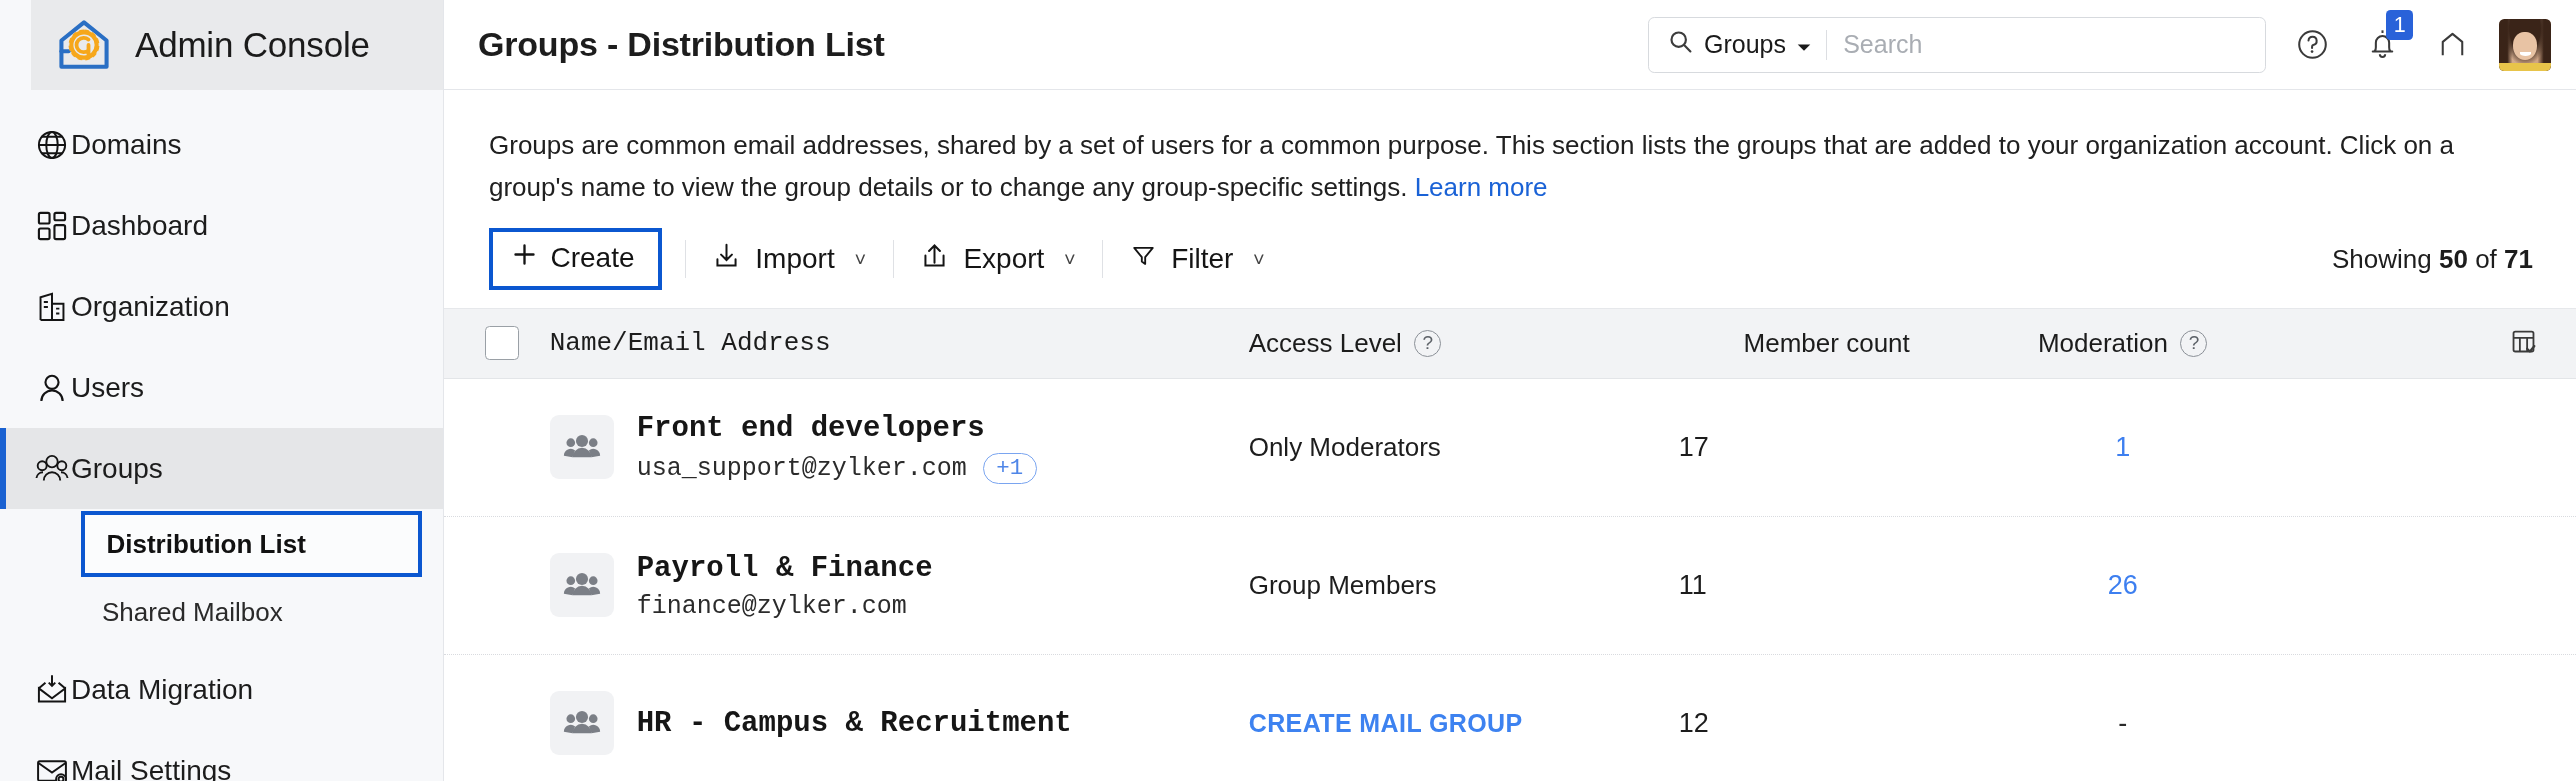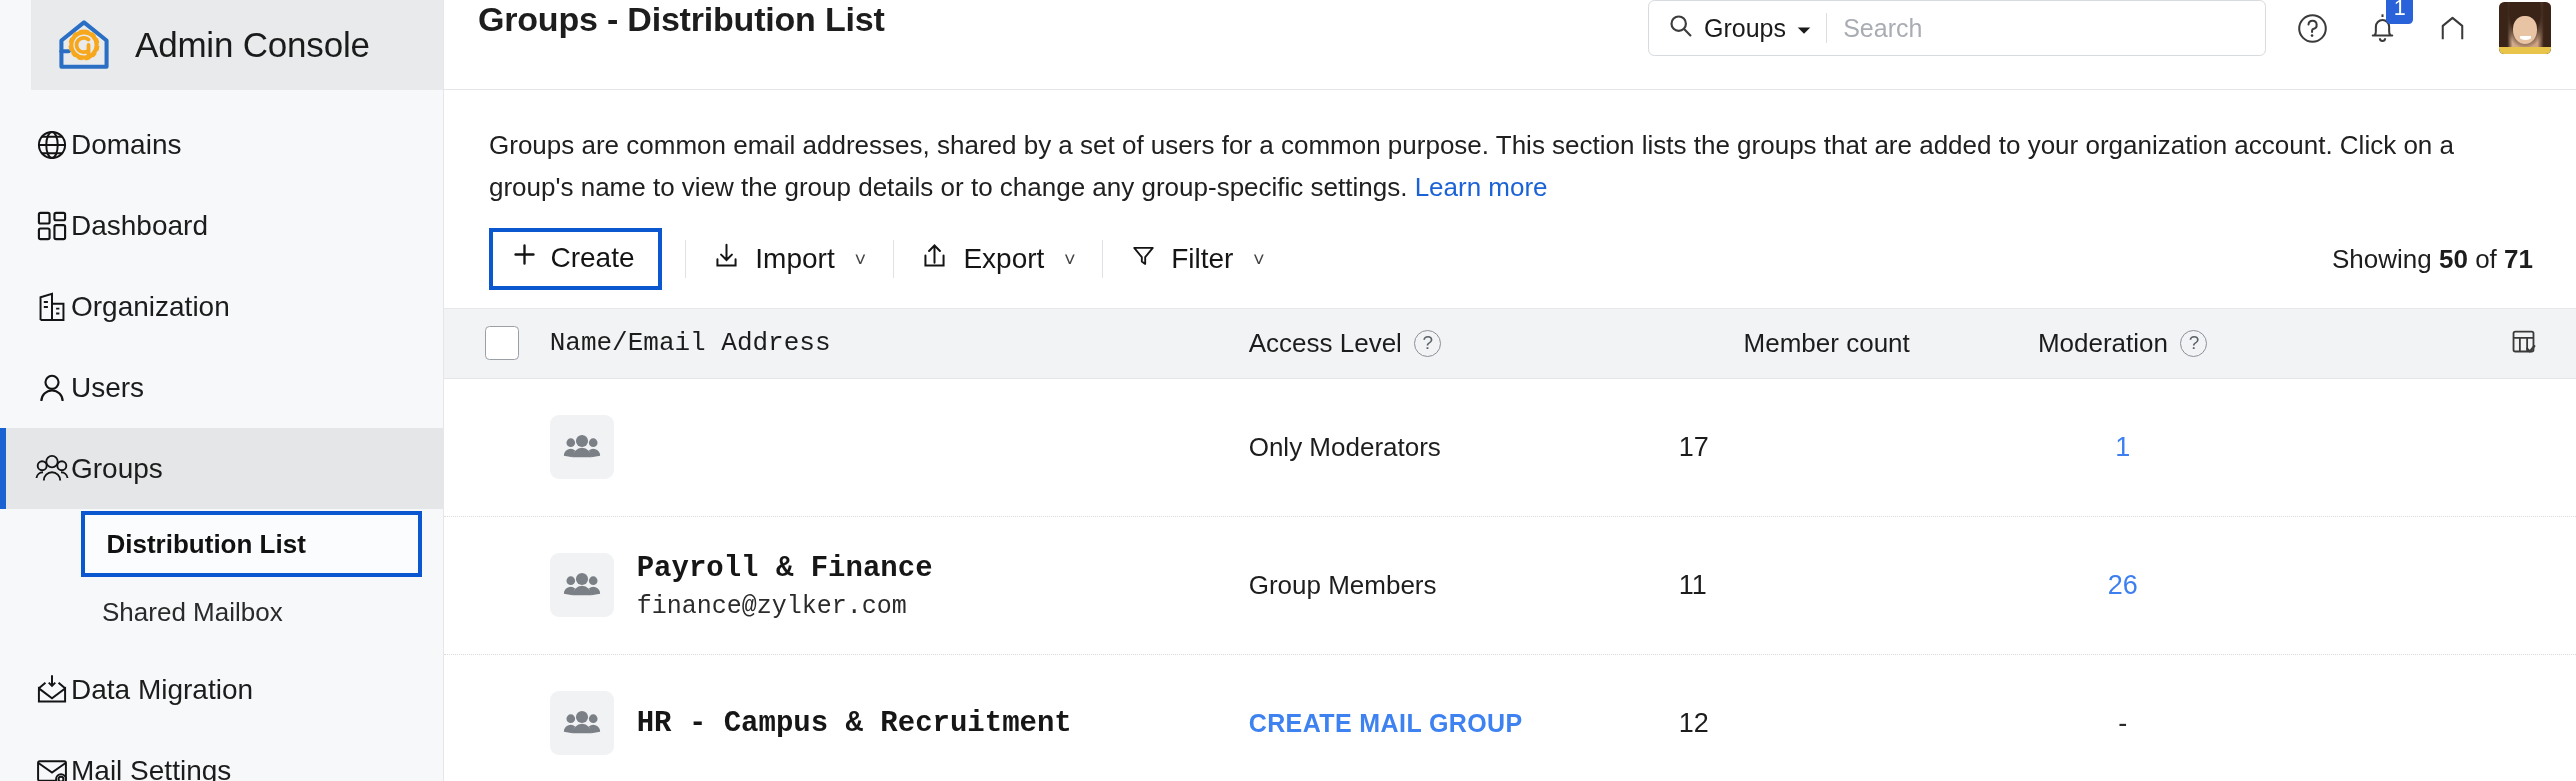--- a/index.html
+++ b/index.html
@@ -53,21 +53,21 @@
     height: 66px; border: 4.5px solid #0b57d0; background: #fbfcfd;
     font-weight: bold; color: #111;
   }
 
   
   .main { flex: 1 1 auto; height: 781px; display: flex; flex-direction: column; min-width: 0; }
 
   .topbar {
     height: 90px; flex: 0 0 90px; background: #fff;
     border-bottom: 0.9px solid #e4e6ea;
-    display: flex; align-items: flex-start; padding: 0 25px 0 34px;
+    display: flex; align-items: center; padding: 0 25px 0 34px;
   }
   .page-title { font-size: 34px; color: #1d1d1d; letter-spacing: -0.2px; }
   .topbar-right { margin-left: auto; display: flex; align-items: center; gap: 23px; }
   .search-wrap {
     width: 618px; height: 56px; border: 0.9px solid #d7dade; border-radius: 6.3px;
     display: flex; align-items: center; padding: 0 18px; background: #fff;
   }
   .search-scope {
     display: flex; align-items: center; gap: 10px;
     font-size: 25px; color: #1a1a1a; padding-right: 14.3px;
@@ -447,20 +447,27 @@
             <span class="g-avatar">
               <svg viewBox="0 0 44 44" width="38" height="38" fill="#7b7f86">
                 <circle cx="22" cy="15" r="7"></circle>
                   <path d="M11 34a11 11 0 0 1 22 0z"></path>
                 <circle cx="9" cy="17" r="5"></circle>
                   <path d="M1 32a8 8 0 0 1 13-6l-3 8z"></path>
                 <circle cx="35" cy="17" r="5"></circle>
                   <path d="M43 32a8 8 0 0 0-13-6l3 8z"></path>
               </svg>
             </span>
+            <span>
+              <span class="g-name">Front end developers</span>
+              <span class="g-mail-line">
+                <span class="g-mail">usa_support@zylker.com</span>
+                <span class="plus-badge">+1</span>
+              </span>
+            </span>
           </div>
           <div class="c-access">
             <span class="cell-text">Only Moderators</span>
           </div>
           <div class="c-count">
             <span class="cell-num">17</span>
           </div>
           <div class="c-mod">
             <span class="cell-modnum">1</span>
           </div>

